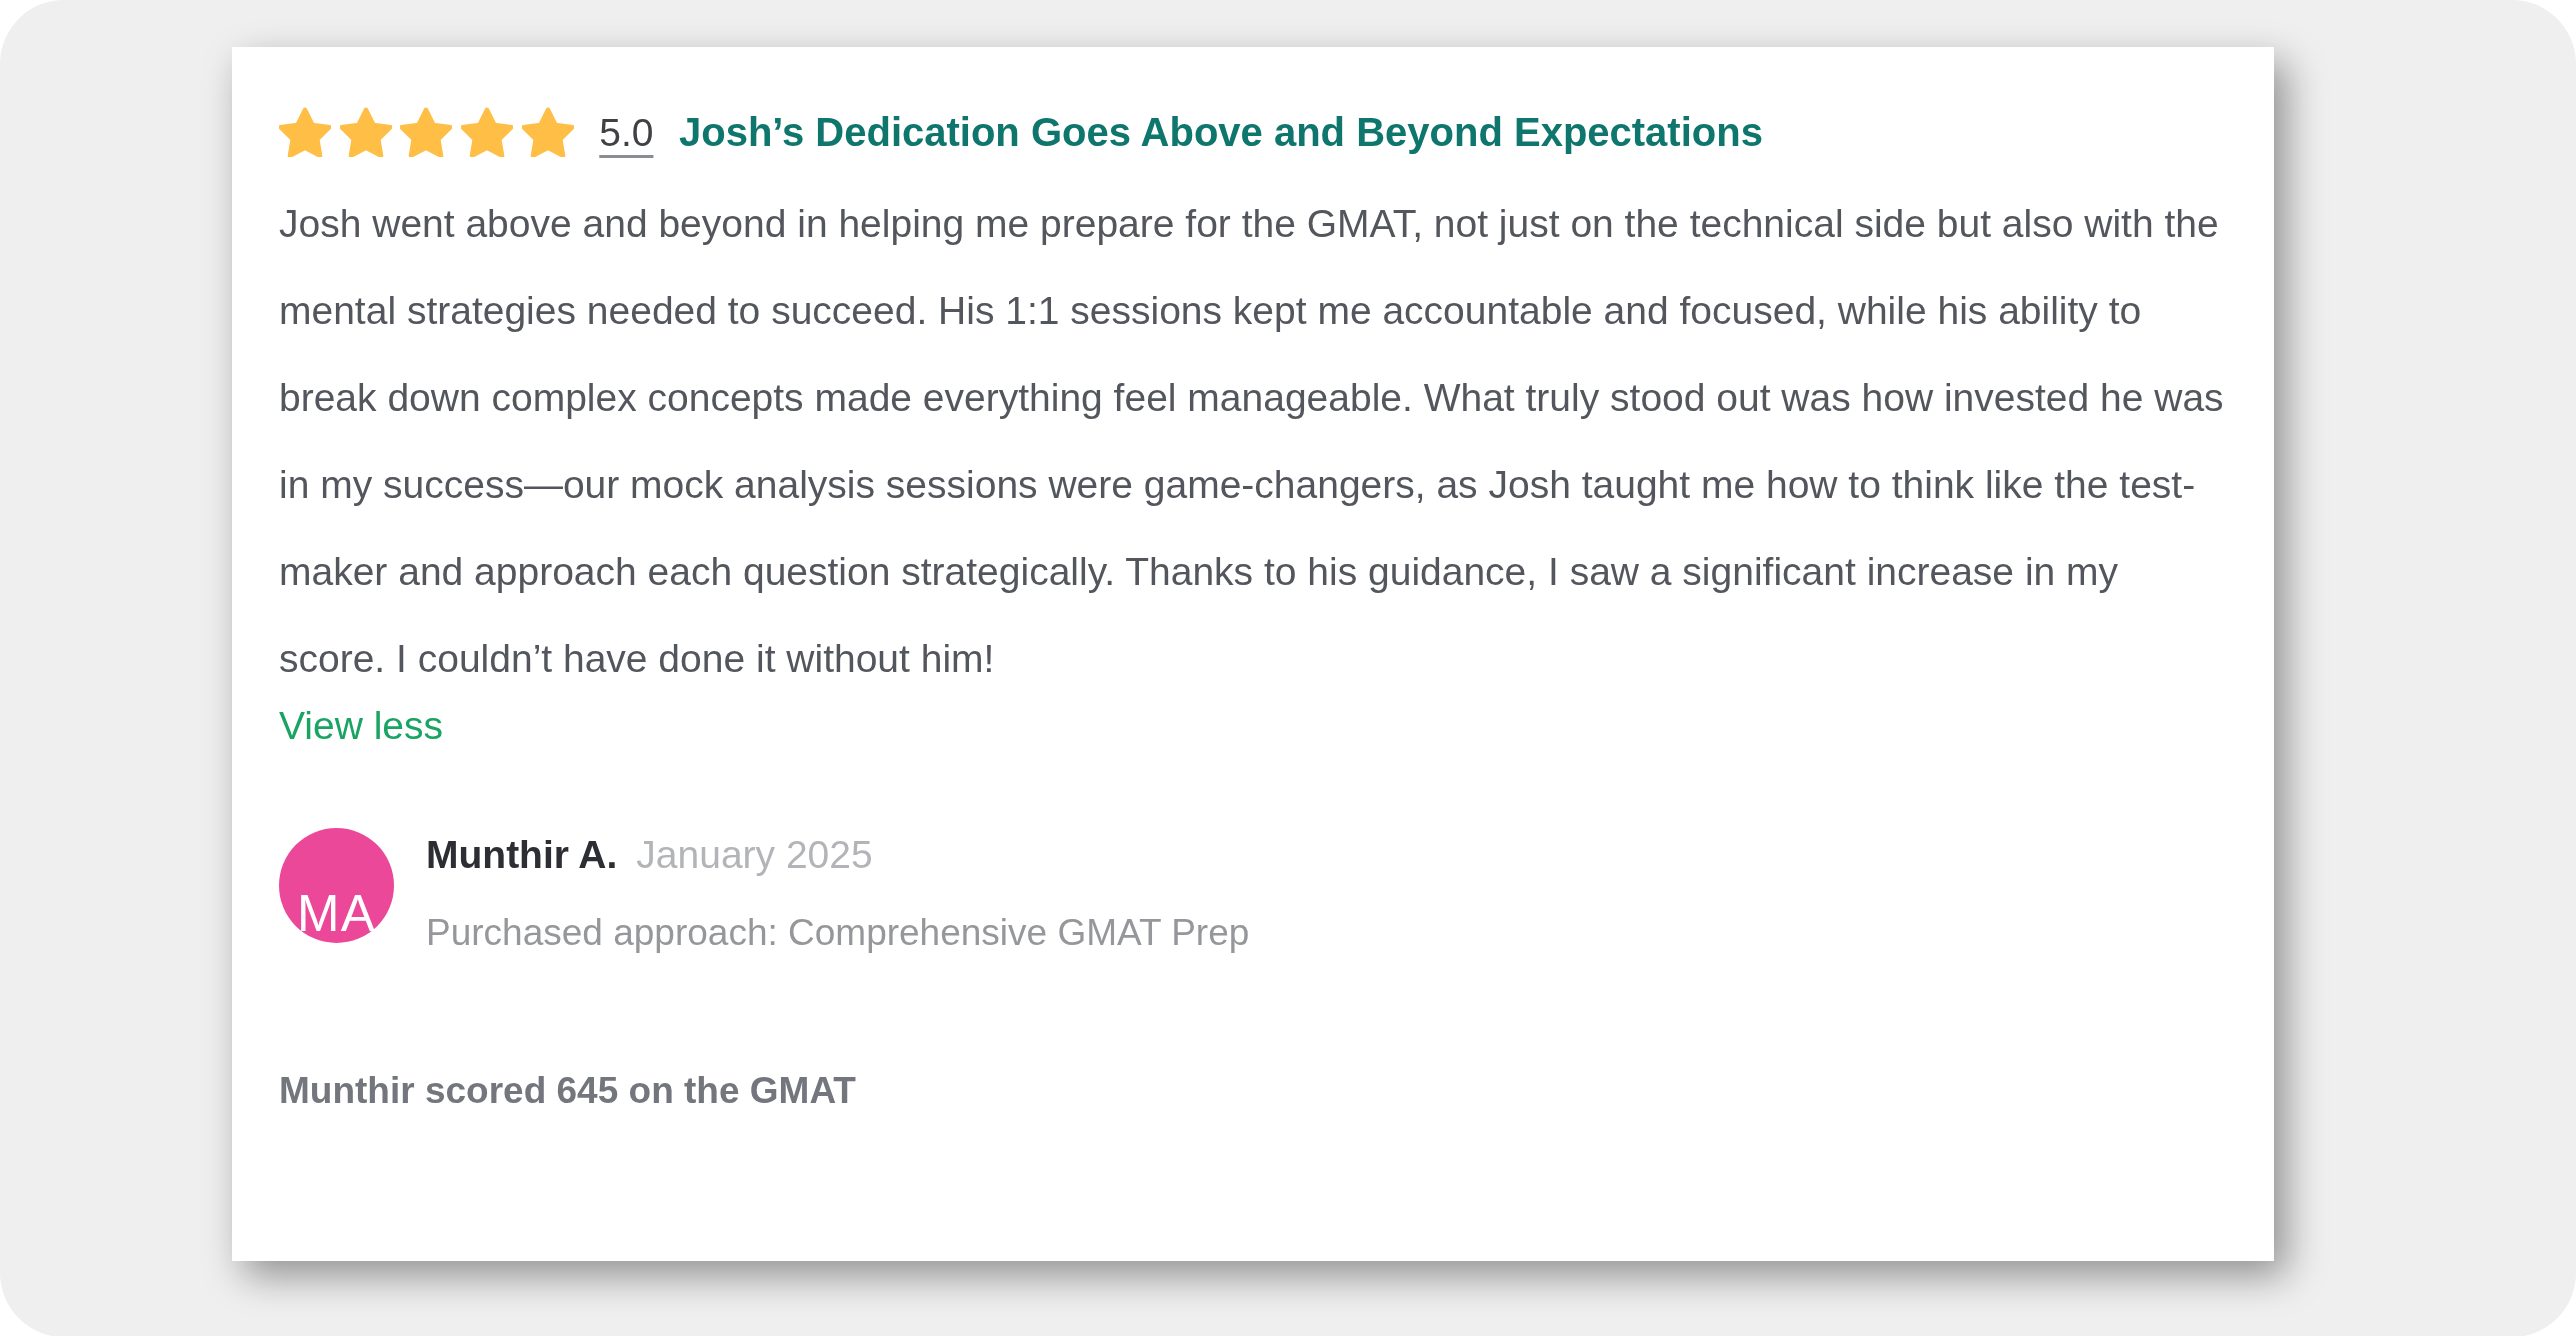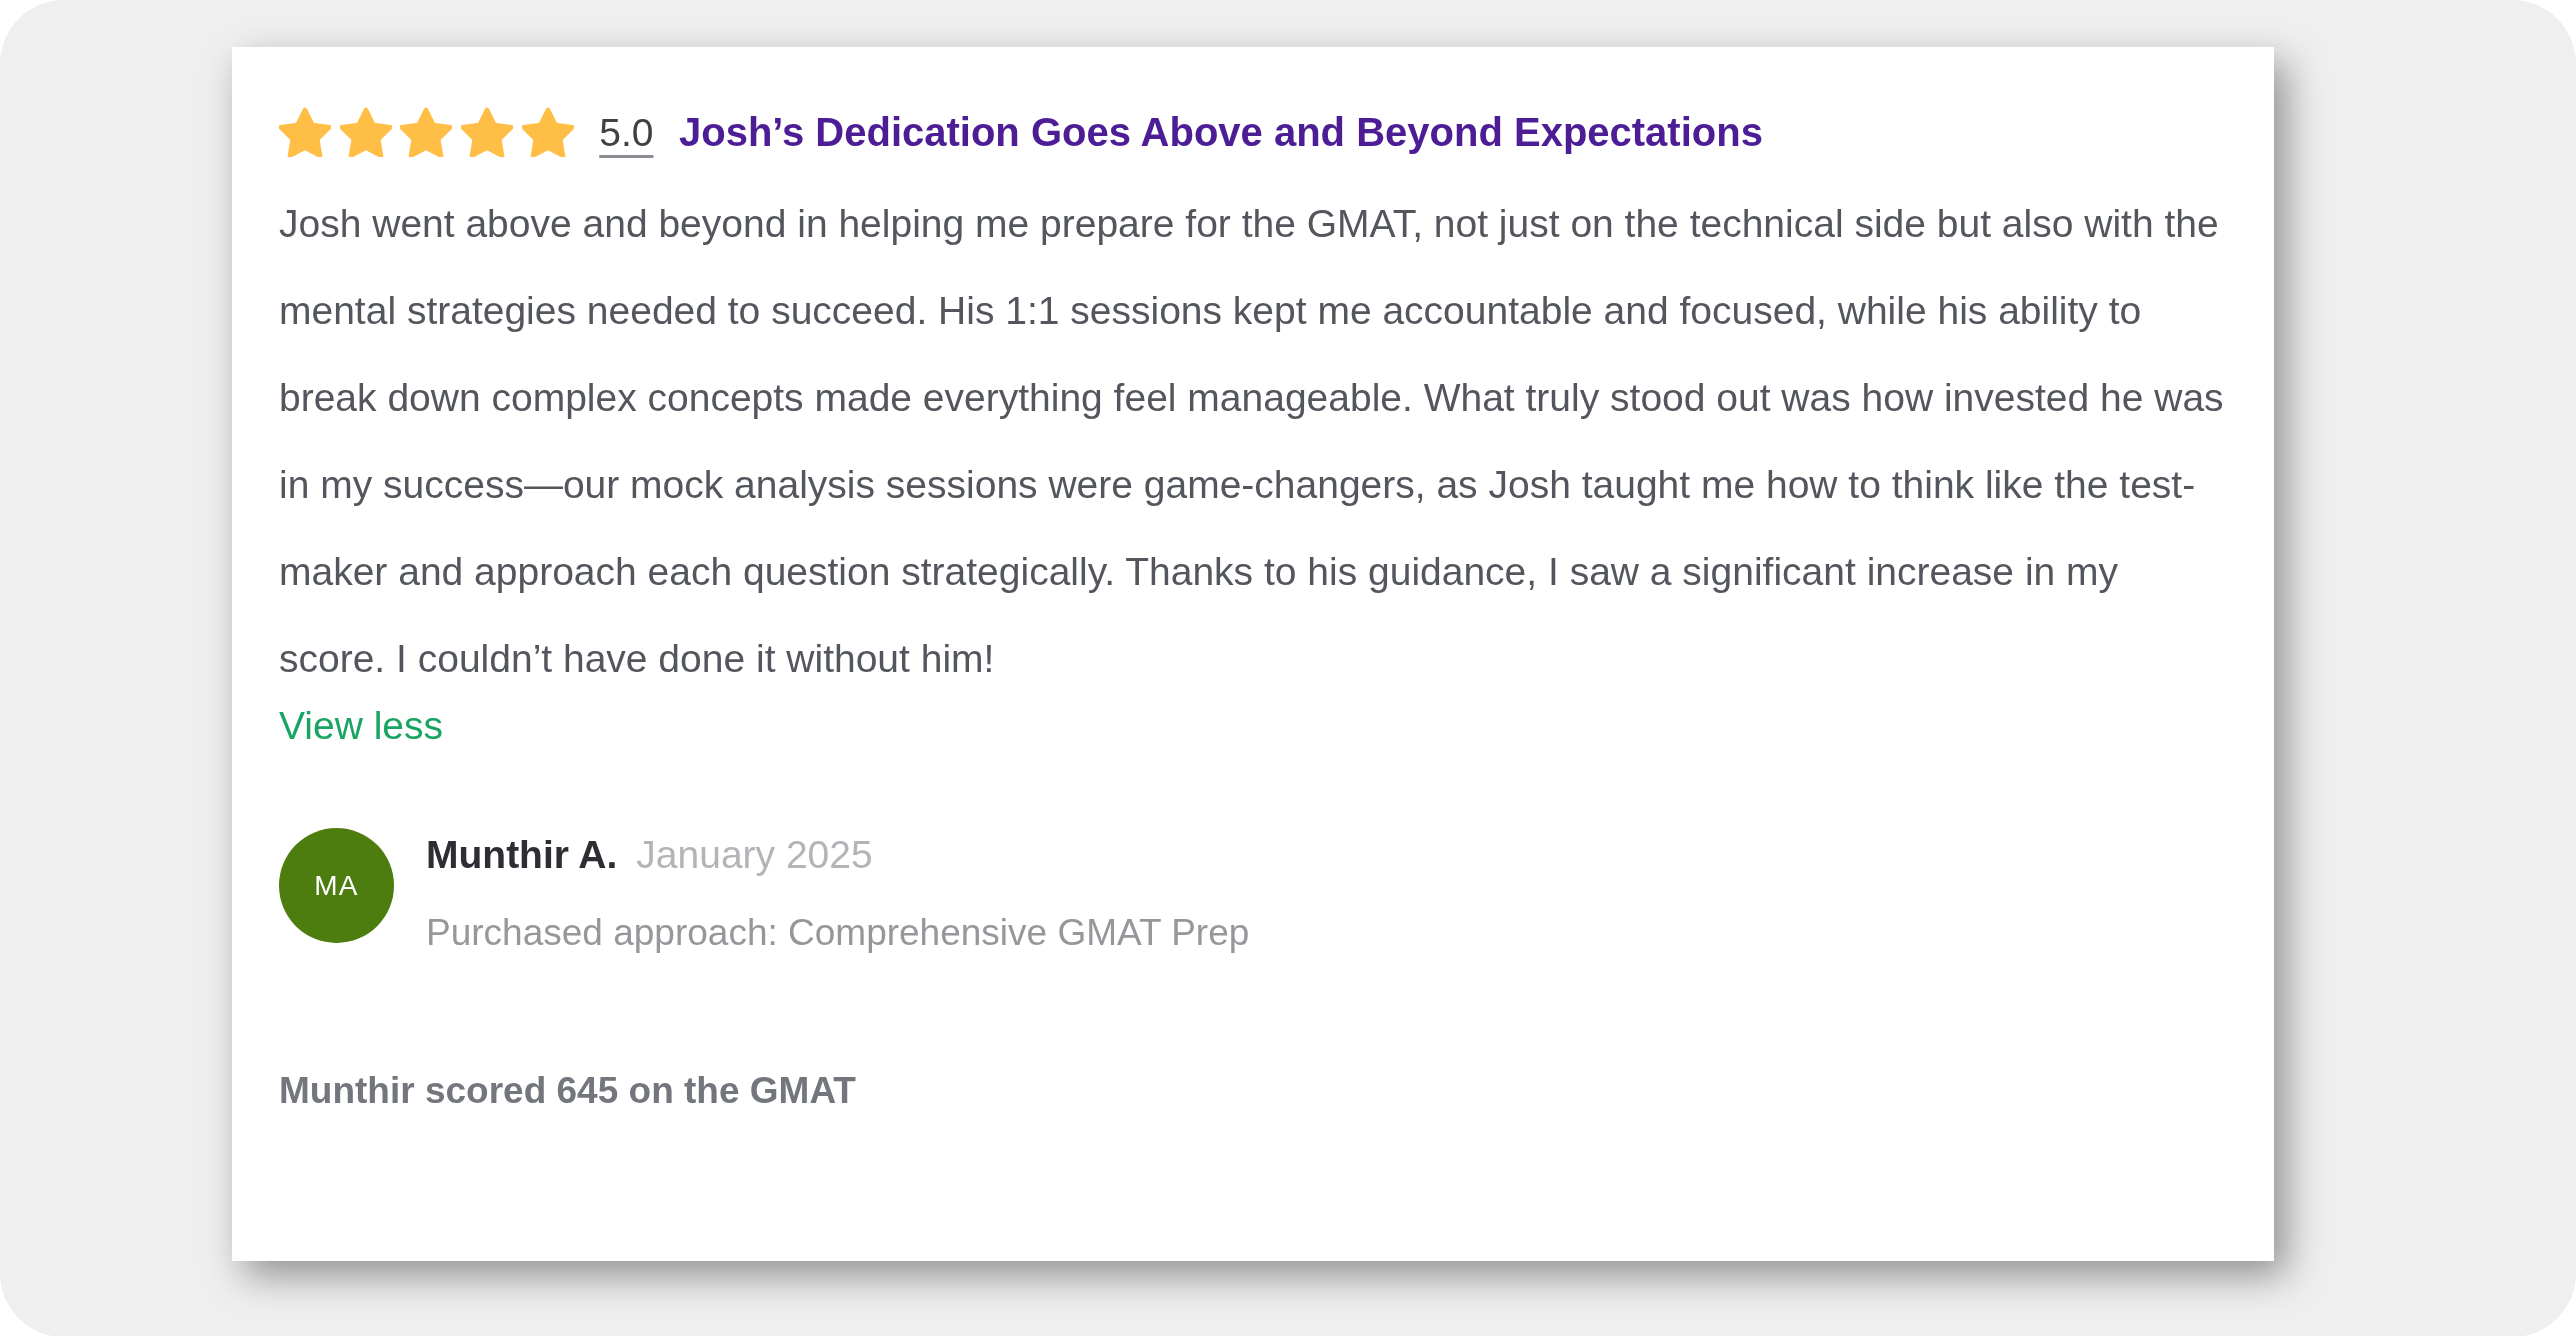--- a/index.html
+++ b/index.html
@@ -42,21 +42,21 @@
     color: #404145;
     text-decoration: underline;
     text-decoration-color: #8a8d91;
     text-decoration-thickness: 3.4px;
     text-underline-offset: 9.4px;
     line-height: 1;
   }
   .review-title {
     font-size: 40px;
     font-weight: 700;
-    color: #4c1d95;
+    color: #0f766e;
     line-height: 1.1;
     white-space: nowrap;
   }
   .review-body {
     margin-top: 17px;
     width: 1952px;
     font-size: 39px;
     line-height: 87px;
     color: #53565c;
   }
@@ -72,26 +72,26 @@
   }
   .reviewer-row {
     margin-top: 79px;
     display: flex;
     align-items: flex-start;
     gap: 32px;
   }
   .avatar {
     width: 115px; height: 115px;
     border-radius: 50%;
-    background: #4d7c0f;
+    background: #ec4899;
     color: #ffffff;
-    font-size: 28px;
+    font-size: 51px;
     font-weight: 400;
     display: flex;
-    align-items: center;
+    align-items: flex-end;
     justify-content: center;
     flex-shrink: 0;
     letter-spacing: 1.3px;
   }
   .reviewer-info { padding-top: 5.4px; }
   .name-row {
     display: flex;
     align-items: baseline;
     gap: 19px;
   }

